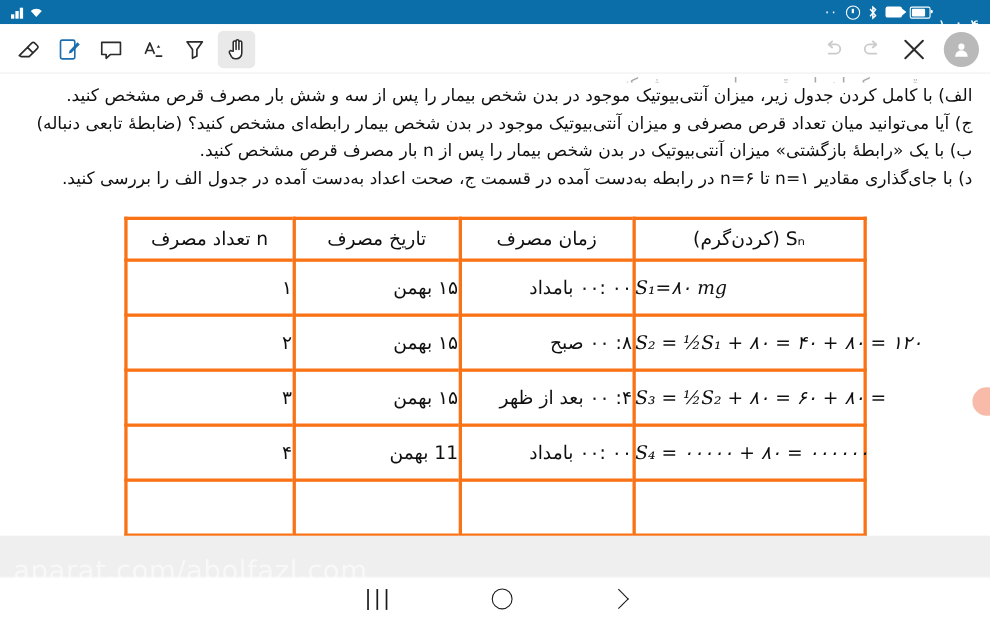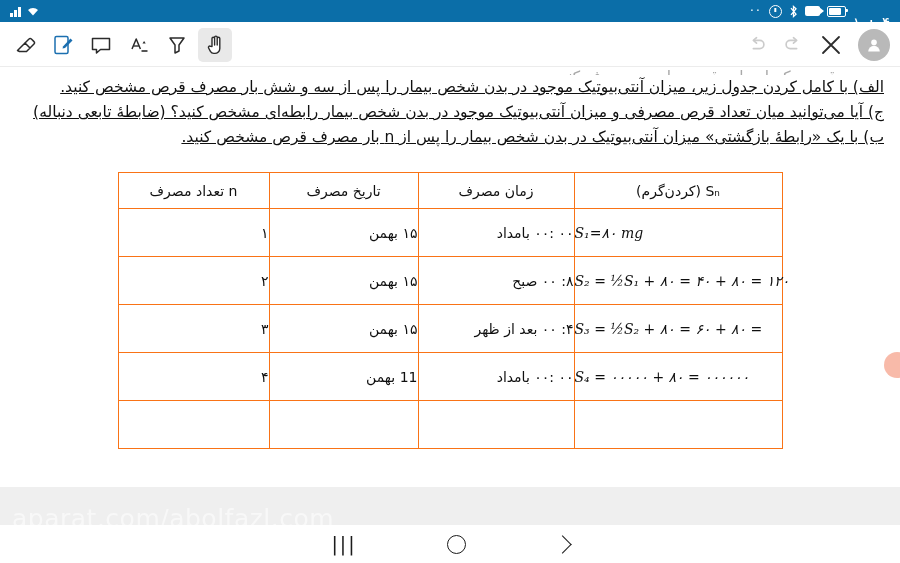--- a/index.html
+++ b/index.html
@@ -204,21 +204,20 @@
     box-sizing: border-box;
     color: #111;
   }
   .line {
     font-family: "DejaVu Sans", "Liberation Sans", sans-serif;
     font-size: 15.5px;
     line-height: 1.62;
     text-align: right;
     color: #101010;
     white-space: nowrap;
-    text-decoration: underline;
   }
   .line.clip-top {
     color: #a9a9a9;
     height: 10px;
     overflow: hidden;
     margin-top: -2px;
   }
   .spacer-1 { height: 22px; }
   .intro {
     font-size: 15px;
@@ -228,23 +227,23 @@
 
   
   table.tbl {
     border-collapse: collapse;
     margin: 0 auto;
     width: 660px;
     table-layout: fixed;
     direction: rtl;
   }
   table.tbl th, table.tbl td {
-    border: 1px solid #f97316;
+    border: 3px solid #f97316;
     vertical-align: middle;
-    font-size: 14px;
+    font-size: 17px;
     color: #0f0f0f;
     padding: 0;
   }
   table.tbl th {
     height: 35px;
     font-weight: normal;
   }
   table.tbl td {
     height: 47px;
   }
@@ -431,20 +430,21 @@
   </div>
 
   <div class="page">
     <div class="doc">
 
       <div class="line clip-top">صورت قرص یکسان، این قرص را ….. مصرف کند.</div>
 
       <div class="line">الف) با کامل کردن جدول زیر، میزان آنتی‌بیوتیک موجود در بدن شخص بیمار را پس از سه و شش بار مصرف قرص مشخص کنید.</div>
       <div class="line">ج) آیا می‌توانید میان تعداد قرص مصرفی و میزان آنتی‌بیوتیک موجود در بدن شخص بیمار رابطه‌ای مشخص کنید؟ (ضابطهٔ تابعی دنباله)</div>
       <div class="line">ب) با یک «رابطهٔ بازگشتی» میزان آنتی‌بیوتیک در بدن شخص بیمار را پس از n بار مصرف قرص مشخص کنید.</div>
+      <div class="line">د) با جای‌گذاری مقادیر n=۱ تا n=۶ در رابطه به‌دست آمده در قسمت ج، صحت اعداد به‌دست آمده در جدول الف را بررسی کنید.</div>
 
       <div class="spacer-1"></div>
 
 
       <table class="tbl">
         <thead>
           <tr>
             <th class="col-s">Sₙ (کردن‌گرم)</th>
             <th class="col-t">زمان مصرف</th>
             <th class="col-d">تاریخ مصرف</th>

